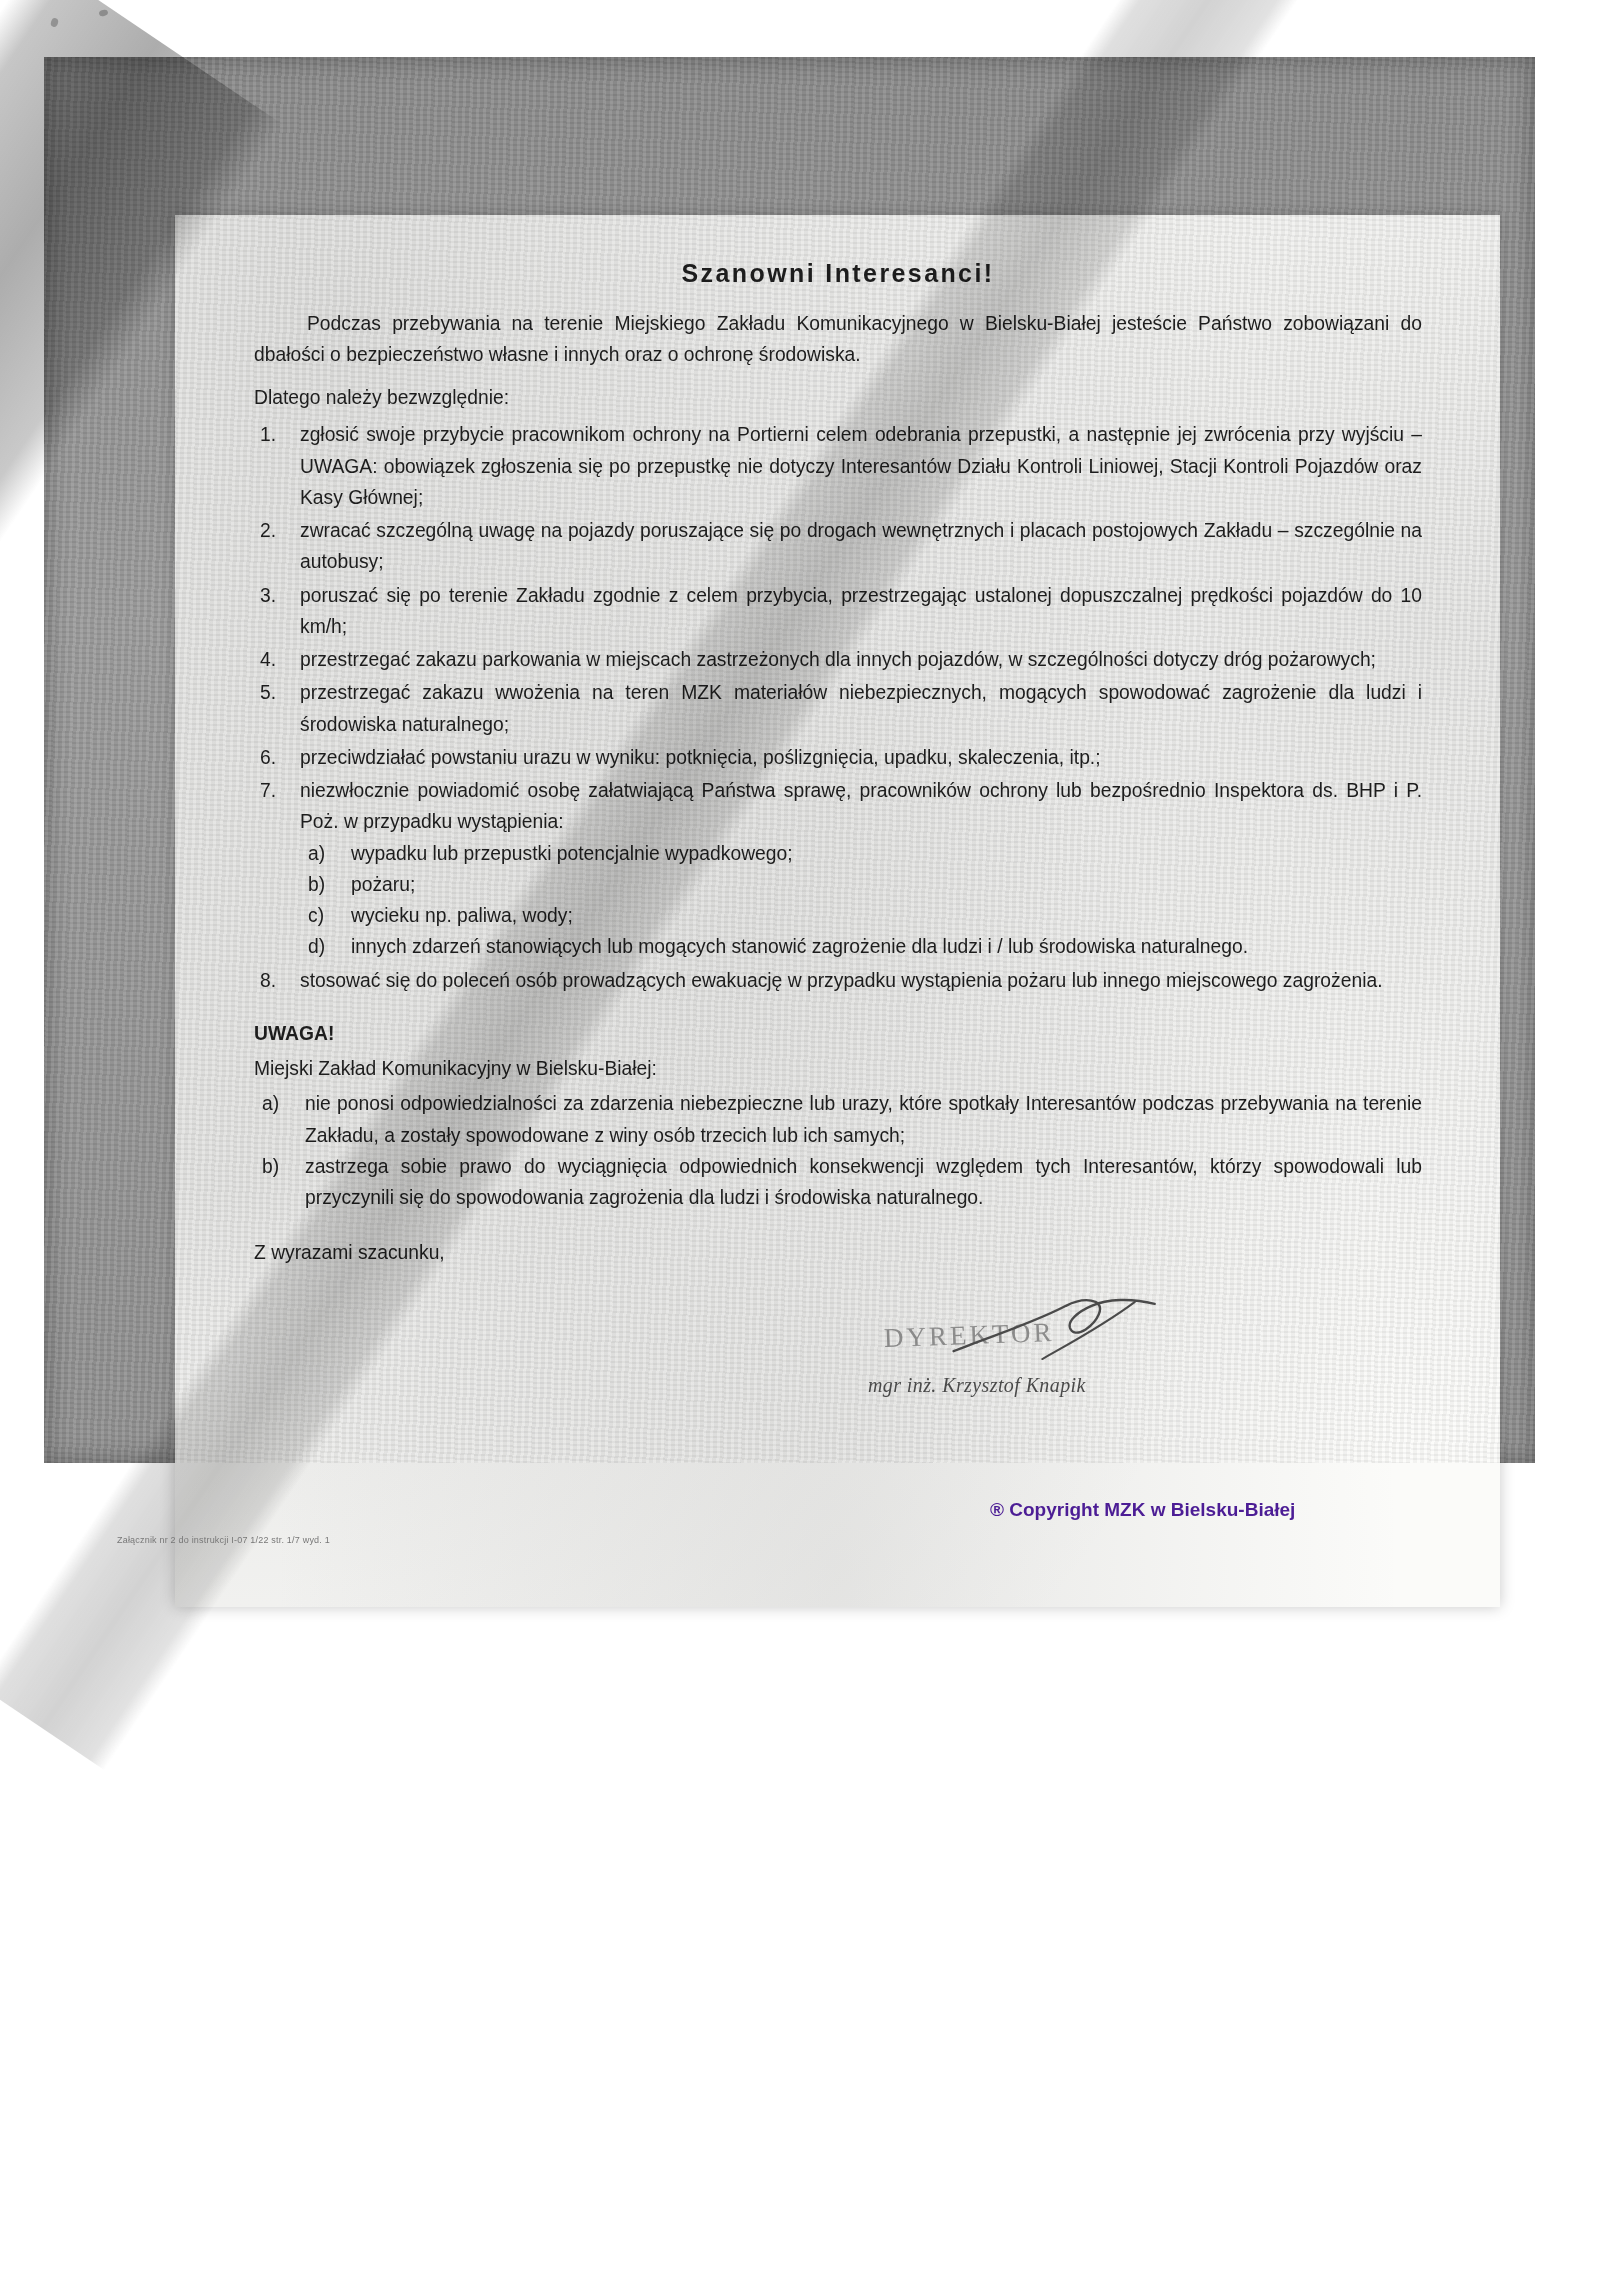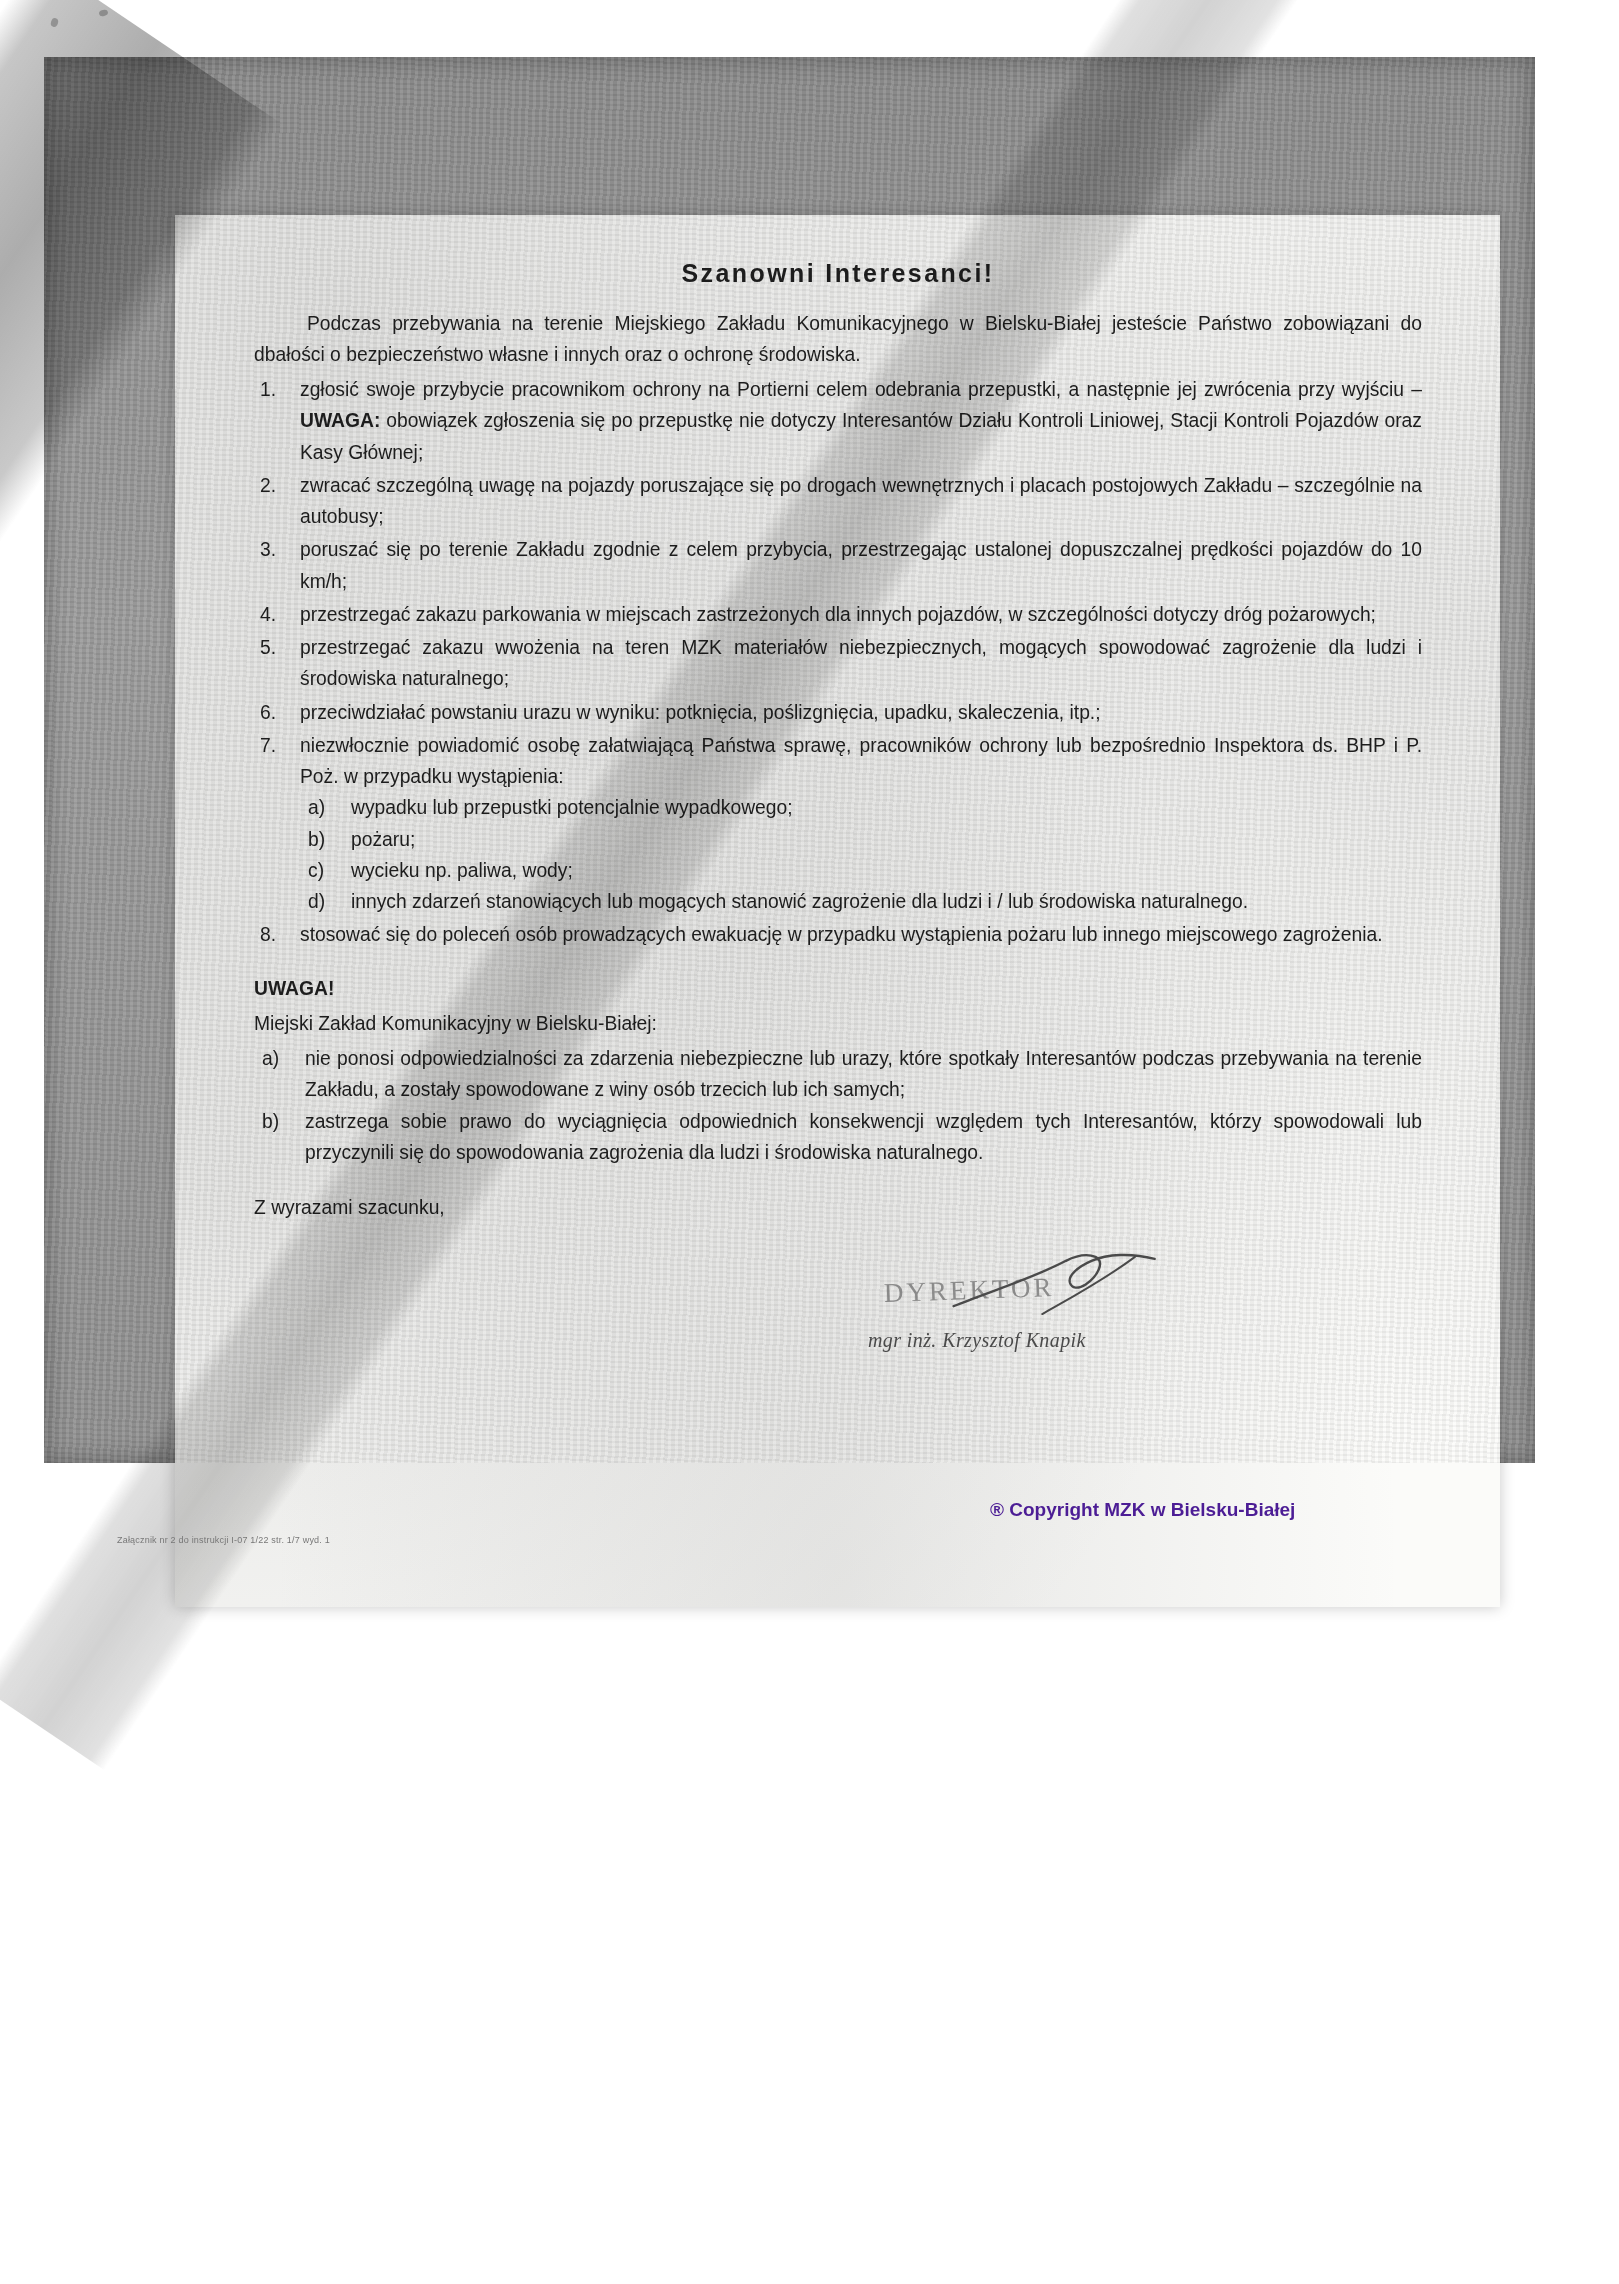--- a/index.html
+++ b/index.html
@@ -150,21 +150,21 @@
     position: relative;
     padding-left: 51px;
     text-align: justify;
   }
   ol.sub > li > .num {
     position: absolute;
     left: 8px;
     top: 0;
   }
 
-  b, .bold { font-weight: bold; }
+  b, .bold { font-weight: normal; }
   .underline { }
 
   .warning-head {
     font-weight: bold;
     margin: 22px 0 4px 0;
   }
   p.company {
     margin: 0 0 4px 0;
   }
   .closing {
@@ -241,20 +241,21 @@
 
     <div class="diagonal-band"></div>
     <div class="diagonal-band second"></div>
 
     <div class="doc">
 
       <h1 class="doc-title">Szanowni Interesanci!</h1>
 
       <p class="intro">Podczas przebywania na terenie Miejskiego Zakładu Komunikacyjnego w Bielsku-Białej jesteście Państwo zobowiązani do dbałości o bezpieczeństwo własne i innych oraz o ochronę środowiska.</p>
 
+      <p class="lead">Dlatego należy bezwzględnie:</p>
 
       <ol class="main">
 
         <li>
           <span class="num">1.</span>
           <span><span>zgłosić swoje przybycie pracownikom ochrony na Portierni celem odebrania przepustki, a następnie jej zwrócenia przy wyjściu – </span><b>UWAGA:</b><span> obowiązek zgłoszenia się po przepustkę </span><span class="underline">nie dotyczy</span><span> Interesantów Działu Kontroli Liniowej, Stacji Kontroli Pojazdów oraz Kasy Głównej;</span></span>
         </li>
 
         <li>
           <span class="num">2.</span>

